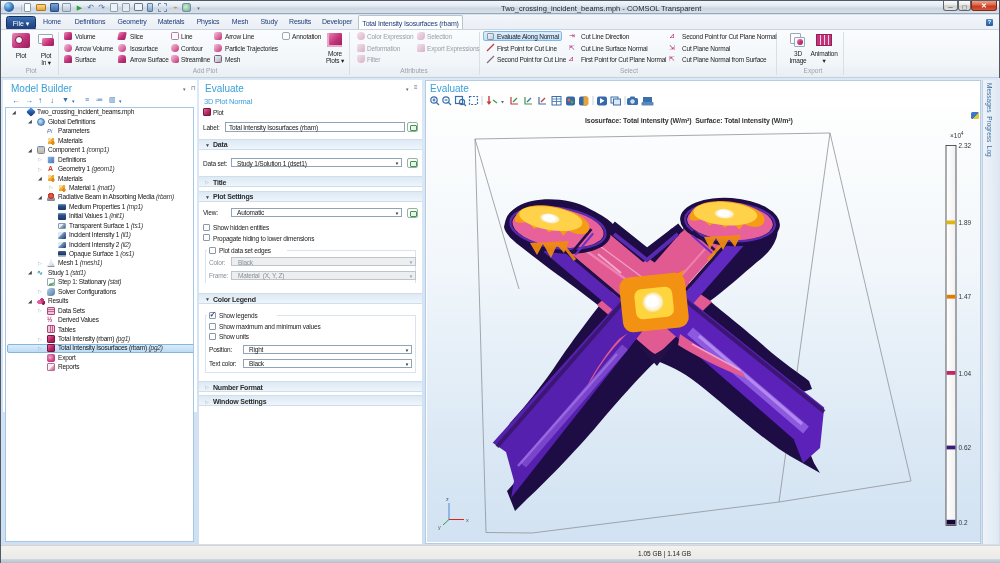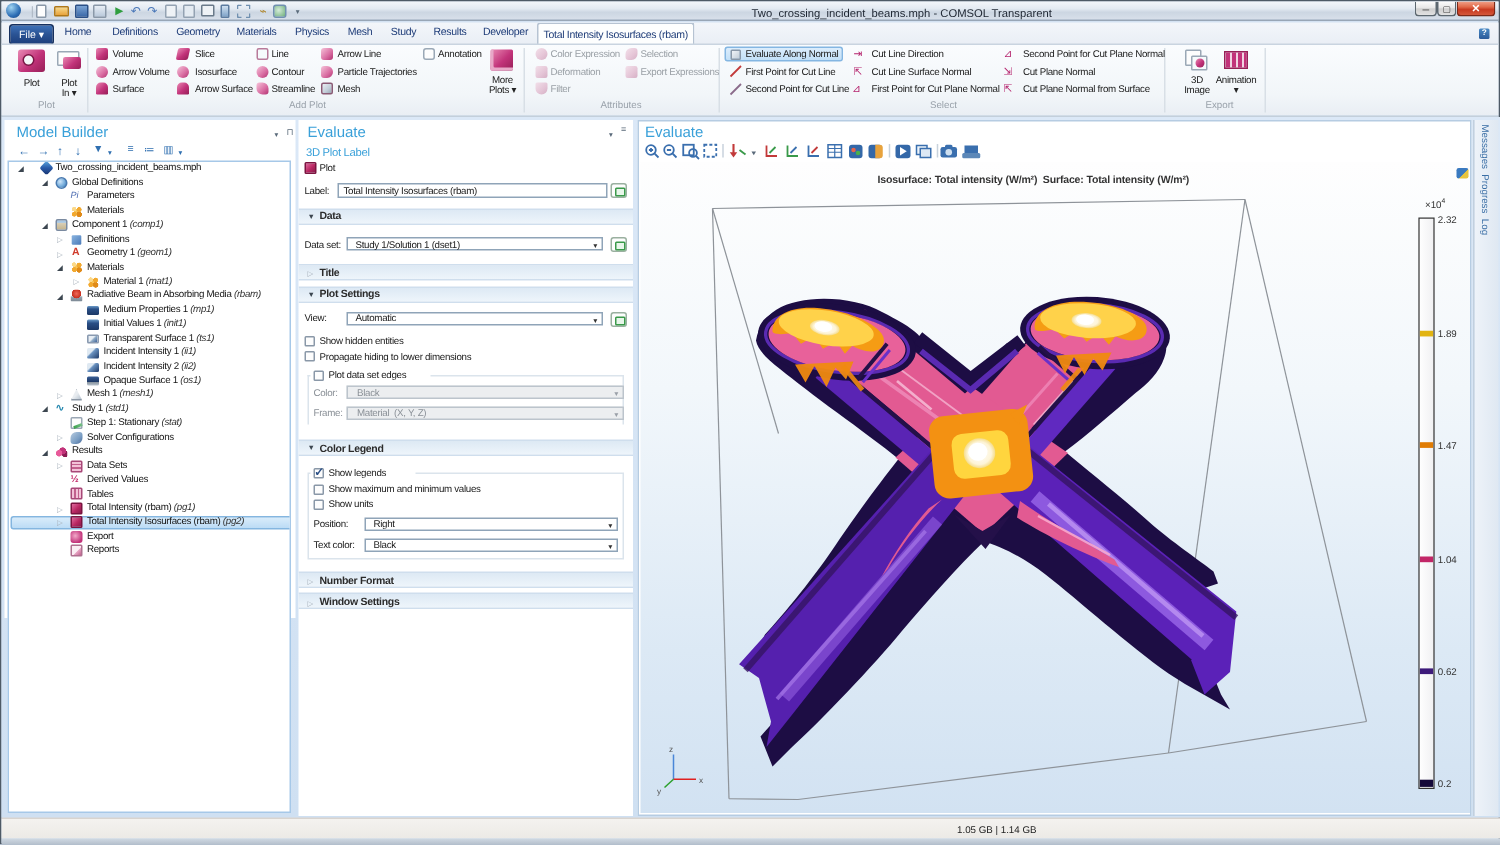--- a/index.html
+++ b/index.html
@@ -319,21 +319,21 @@
 <i class="ti t-rep" style="left:41px;top:361.2px;"></i>
 <span class="tt" style="left:52px;top:361.3px;">Reports</span>
     </div>
   </div>
 </div>
 
 <div class="panel" style="left:198px;top:79px;width:223px;height:464px;overflow:hidden;">
   <span class="phead" style="left:6px;top:3px;">Evaluate</span>
   <span class="abs" style="left:207px;top:6px;font-size:5px;color:#5a6a7a;">▾</span>
   <span class="abs" style="left:215px;top:4px;font-size:6px;color:#5a6a7a;">≡</span>
-  <span class="abs" style="left:5px;top:17px;font-size:7.5px;letter-spacing:-0.2px;color:#39a0d9;">3D Plot Label</span>
+  <span class="abs" style="left:5px;top:17px;font-size:7.5px;letter-spacing:-0.2px;color:#39a0d9;">3D Plot Normal</span>
   <i class="ti t-pg abs" style="left:4px;top:28px;width:8px;height:8px;"></i>
   <span class="slbl" style="left:14px;top:29px;">Plot</span>
   <span class="slbl" style="left:4px;top:44px;">Label:</span>
   <div class="sinput" style="left:25.7px;top:42.2px;width:180px;height:9.8px;"></div>
   <span class="slbl" style="left:30px;top:44.3px;">Total Intensity Isosurfaces (rbam)</span>
   <div class="greenbtn" style="left:208.3px;top:42.2px;"></div>
   <div class="band" style="top:58.5px;">
         <s>▼</s>
         <b>Data</b>
       </div>

